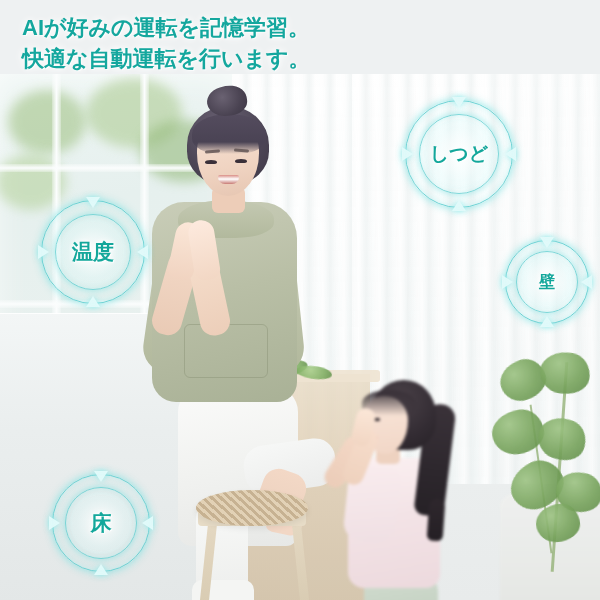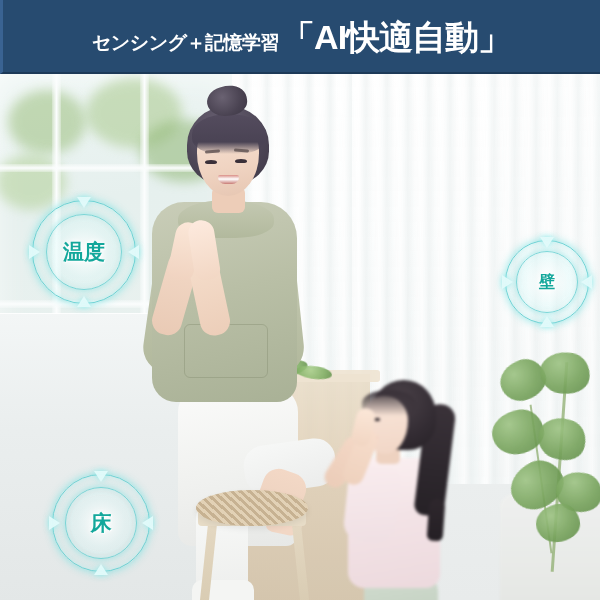--- a/index.html
+++ b/index.html
@@ -552,26 +552,20 @@
   .badge.size-lg .label { font-size: 21px; }
   .badge.size-md .label { font-size: 19px; }
   .badge.size-sm .label { font-size: 16px; }
   .badge.size-xs .label { font-size: 13px; }
 </style>
 </head>
 <body>
 
 <div class="page">
 
-  <div class="header-band">
-    <div class="header-inner">
-      <span class="header-kicker">センシング＋記憶学習</span>
-      <span class="header-title">「AI快適自動」</span>
-    </div>
-  </div>
 
   <div class="scene">
 
     <div class="room-wash"></div>
     <div class="wall-back"></div>
 
     <div class="window">
       <div class="foliage" style="left:18px;  top:22px;  width:78px;  height:64px; background:#9dc07f;"></div>
       <div class="foliage" style="left:96px;  top:10px;  width:96px;  height:70px; background:#a9c98c;"></div>
       <div class="foliage" style="left:150px; top:52px;  width:88px;  height:62px; background:#8fb673;"></div>
@@ -660,32 +654,43 @@
       <div class="g-hand"></div>
     </div>
 
   </div>
 
   <div class="headline">
     <div>AIが好みの運転を記憶学習。</div>
     <div>快適な自動運転を行います。</div>
   </div>
 
-  <div class="badge size-lg" style="left:32px; top:200px; width:104px; height:104px;">
+  <div class="badge size-lg" style="left:41px; top:200px; width:104px; height:104px;">
     <div class="glow-core"></div>
     <div class="tick-ring"></div>
     <div class="ring-outer"></div>
     <div class="ring-inner"></div>
     <div class="arrow top"></div>
     <div class="arrow bottom"></div>
     <div class="arrow left"></div>
     <div class="arrow right"></div>
     <div class="label">温度</div>
   </div>
 
+  <div class="badge size-md" style="left:405px; top:100px; width:108px; height:108px;">
+    <div class="glow-core"></div>
+    <div class="tick-ring"></div>
+    <div class="ring-outer"></div>
+    <div class="ring-inner"></div>
+    <div class="arrow top"></div>
+    <div class="arrow bottom"></div>
+    <div class="arrow left"></div>
+    <div class="arrow right"></div>
+    <div class="label">しつど</div>
+  </div>
 
 
   <div class="badge size-sm" style="left:505px; top:240px; width:84px; height:84px;">
     <div class="glow-core"></div>
     <div class="tick-ring"></div>
     <div class="ring-outer"></div>
     <div class="ring-inner"></div>
     <div class="arrow top"></div>
     <div class="arrow bottom"></div>
     <div class="arrow left"></div>

